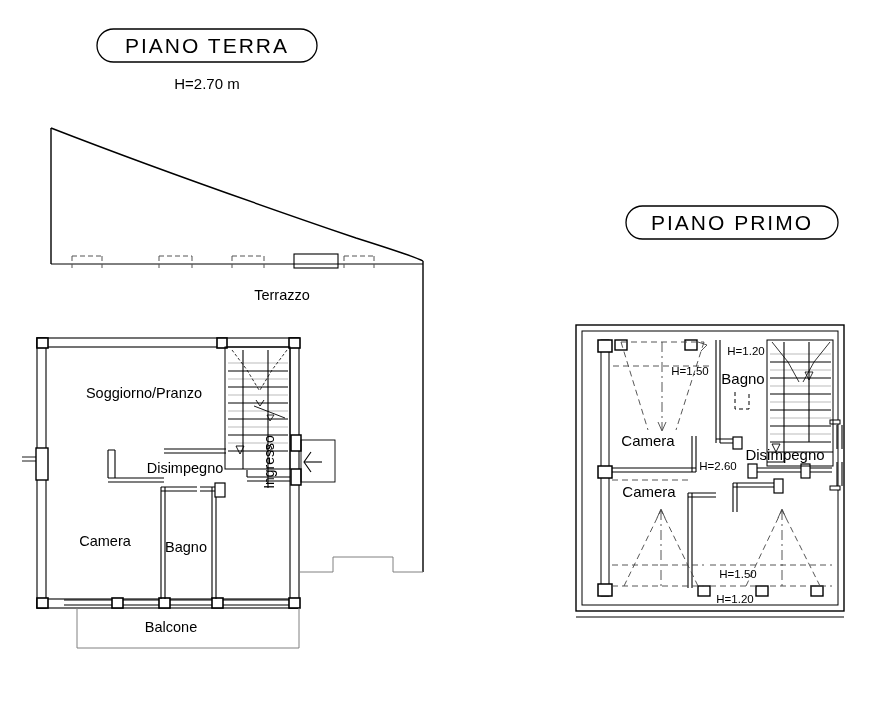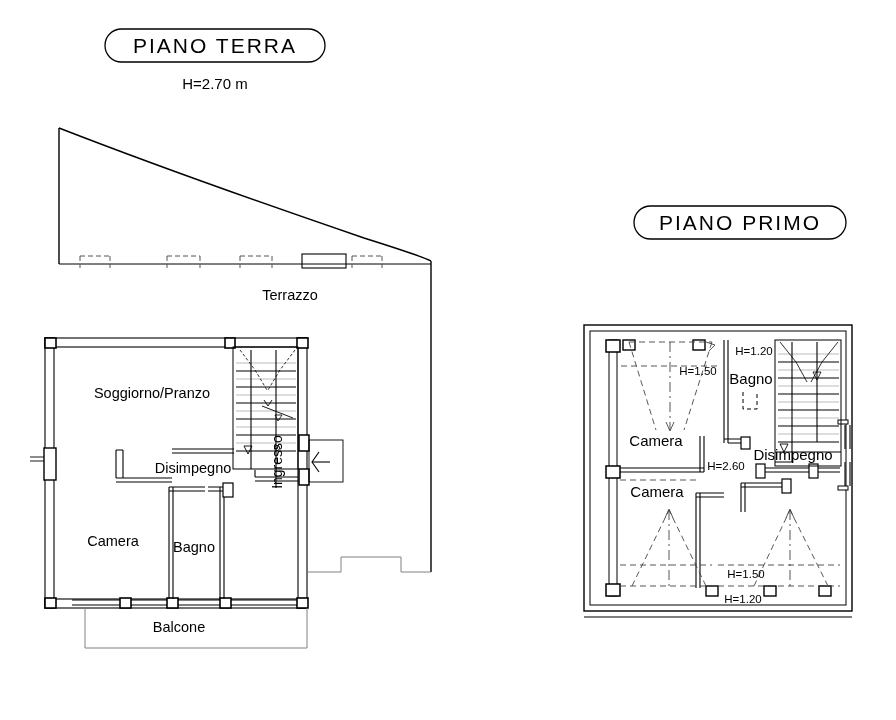--- a/index.html
+++ b/index.html
@@ -10,21 +10,21 @@
   }
   body {
     width: 896px;
     height: 720px;
     font-family: "Liberation Sans", sans-serif;
     position: relative;
     overflow: hidden;
   }
   #sheet {
     position: absolute;
-    left: 12px; top: 0;
+    left: 4px; top: 0;
     width: 788px;
     height: 720px;
     text-decoration: underline;
   }
   svg.plan {
     position: absolute;
     left: 0; top: 0;
     width: 896px;
     height: 720px;
   }

